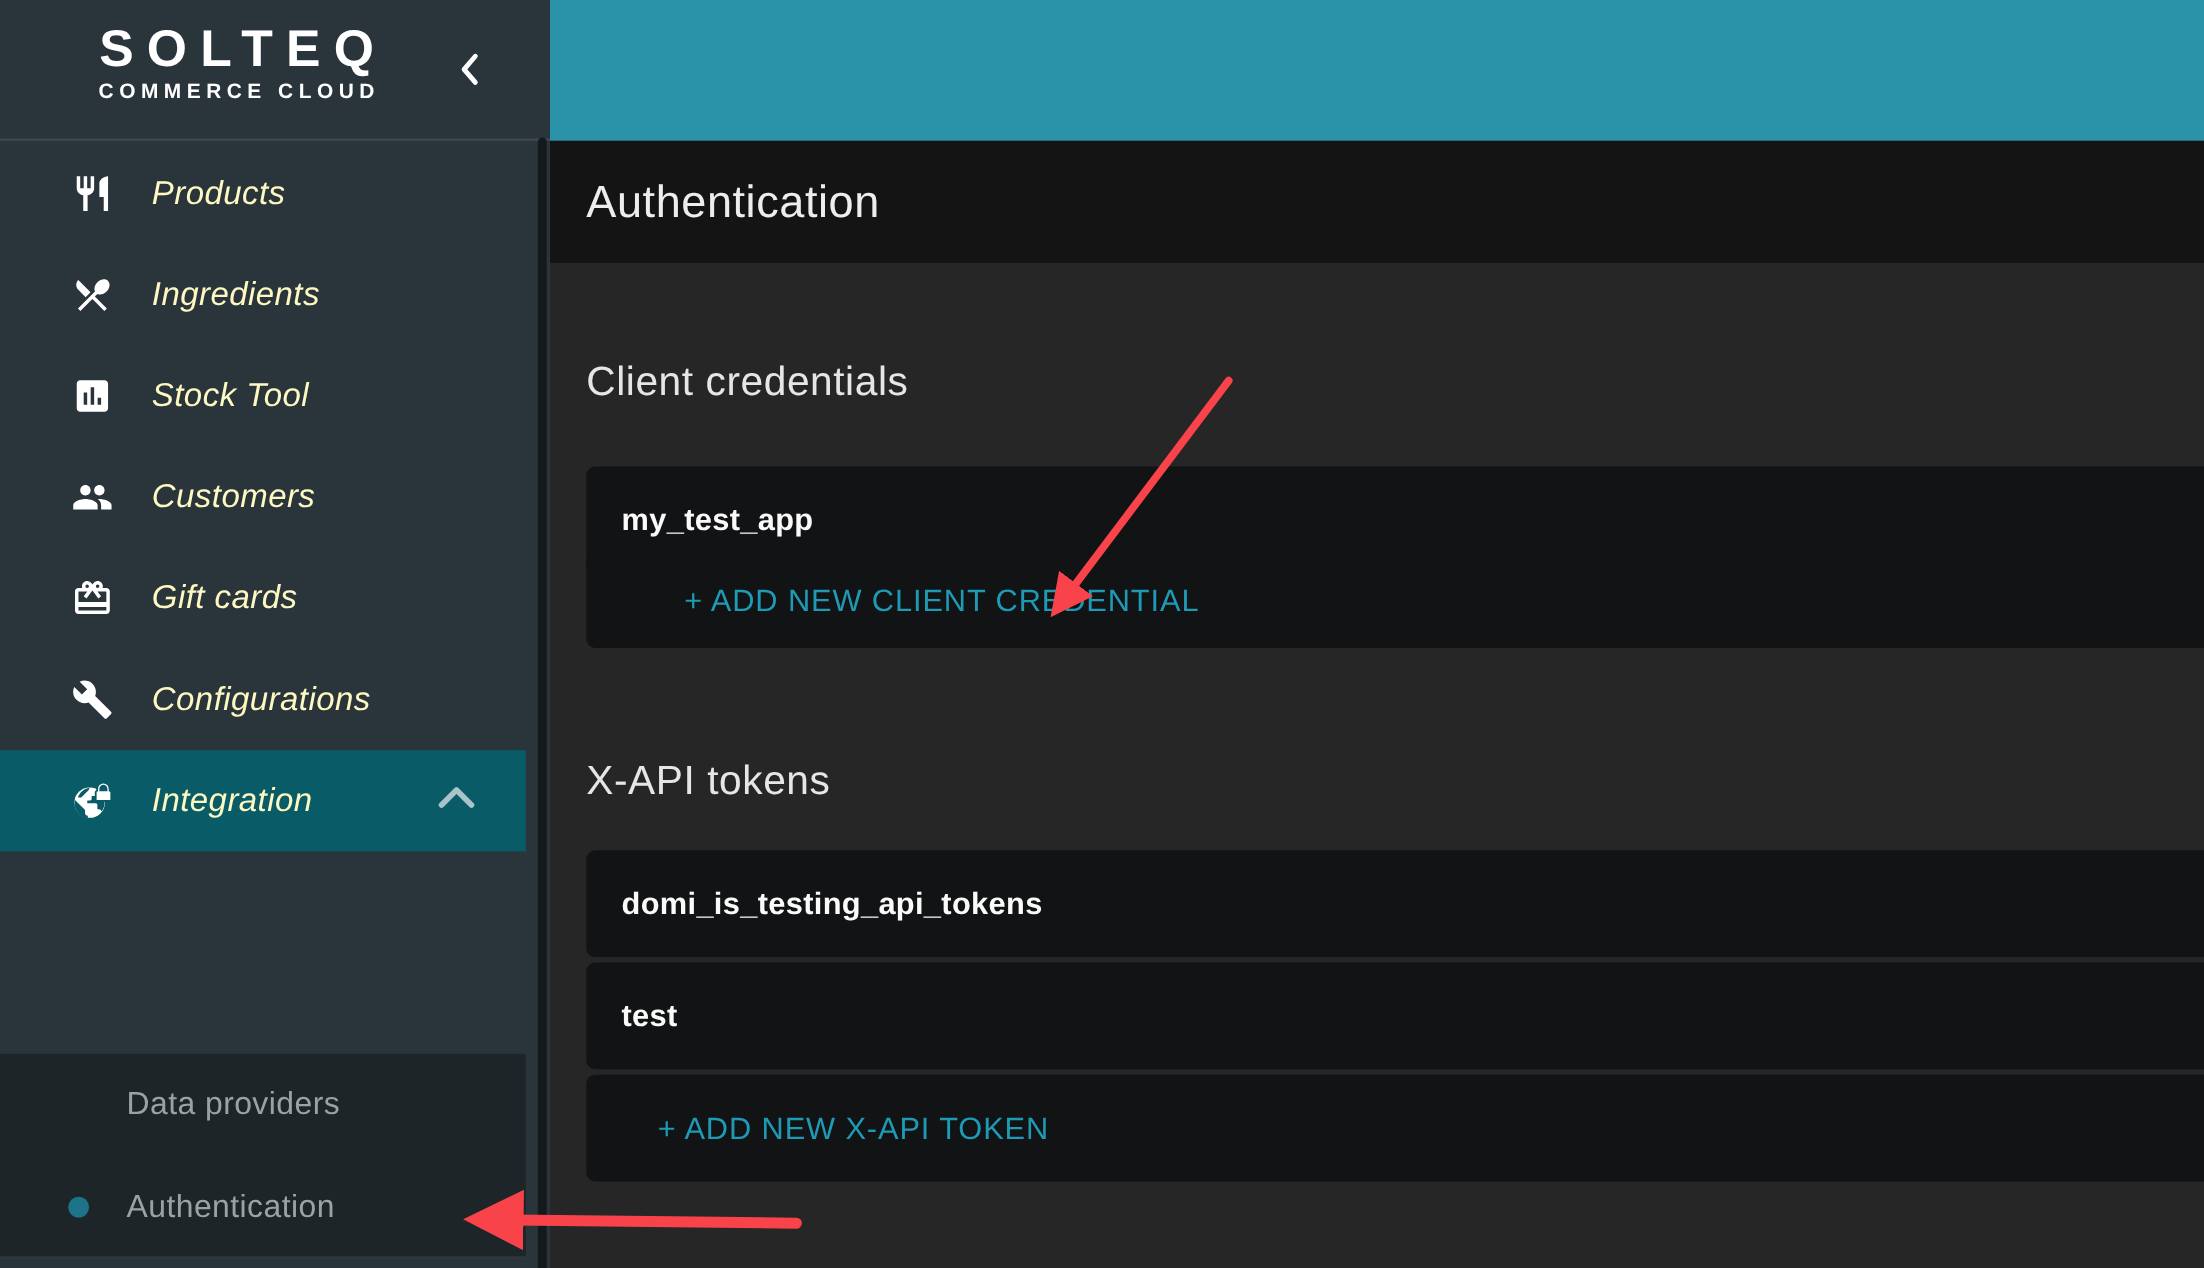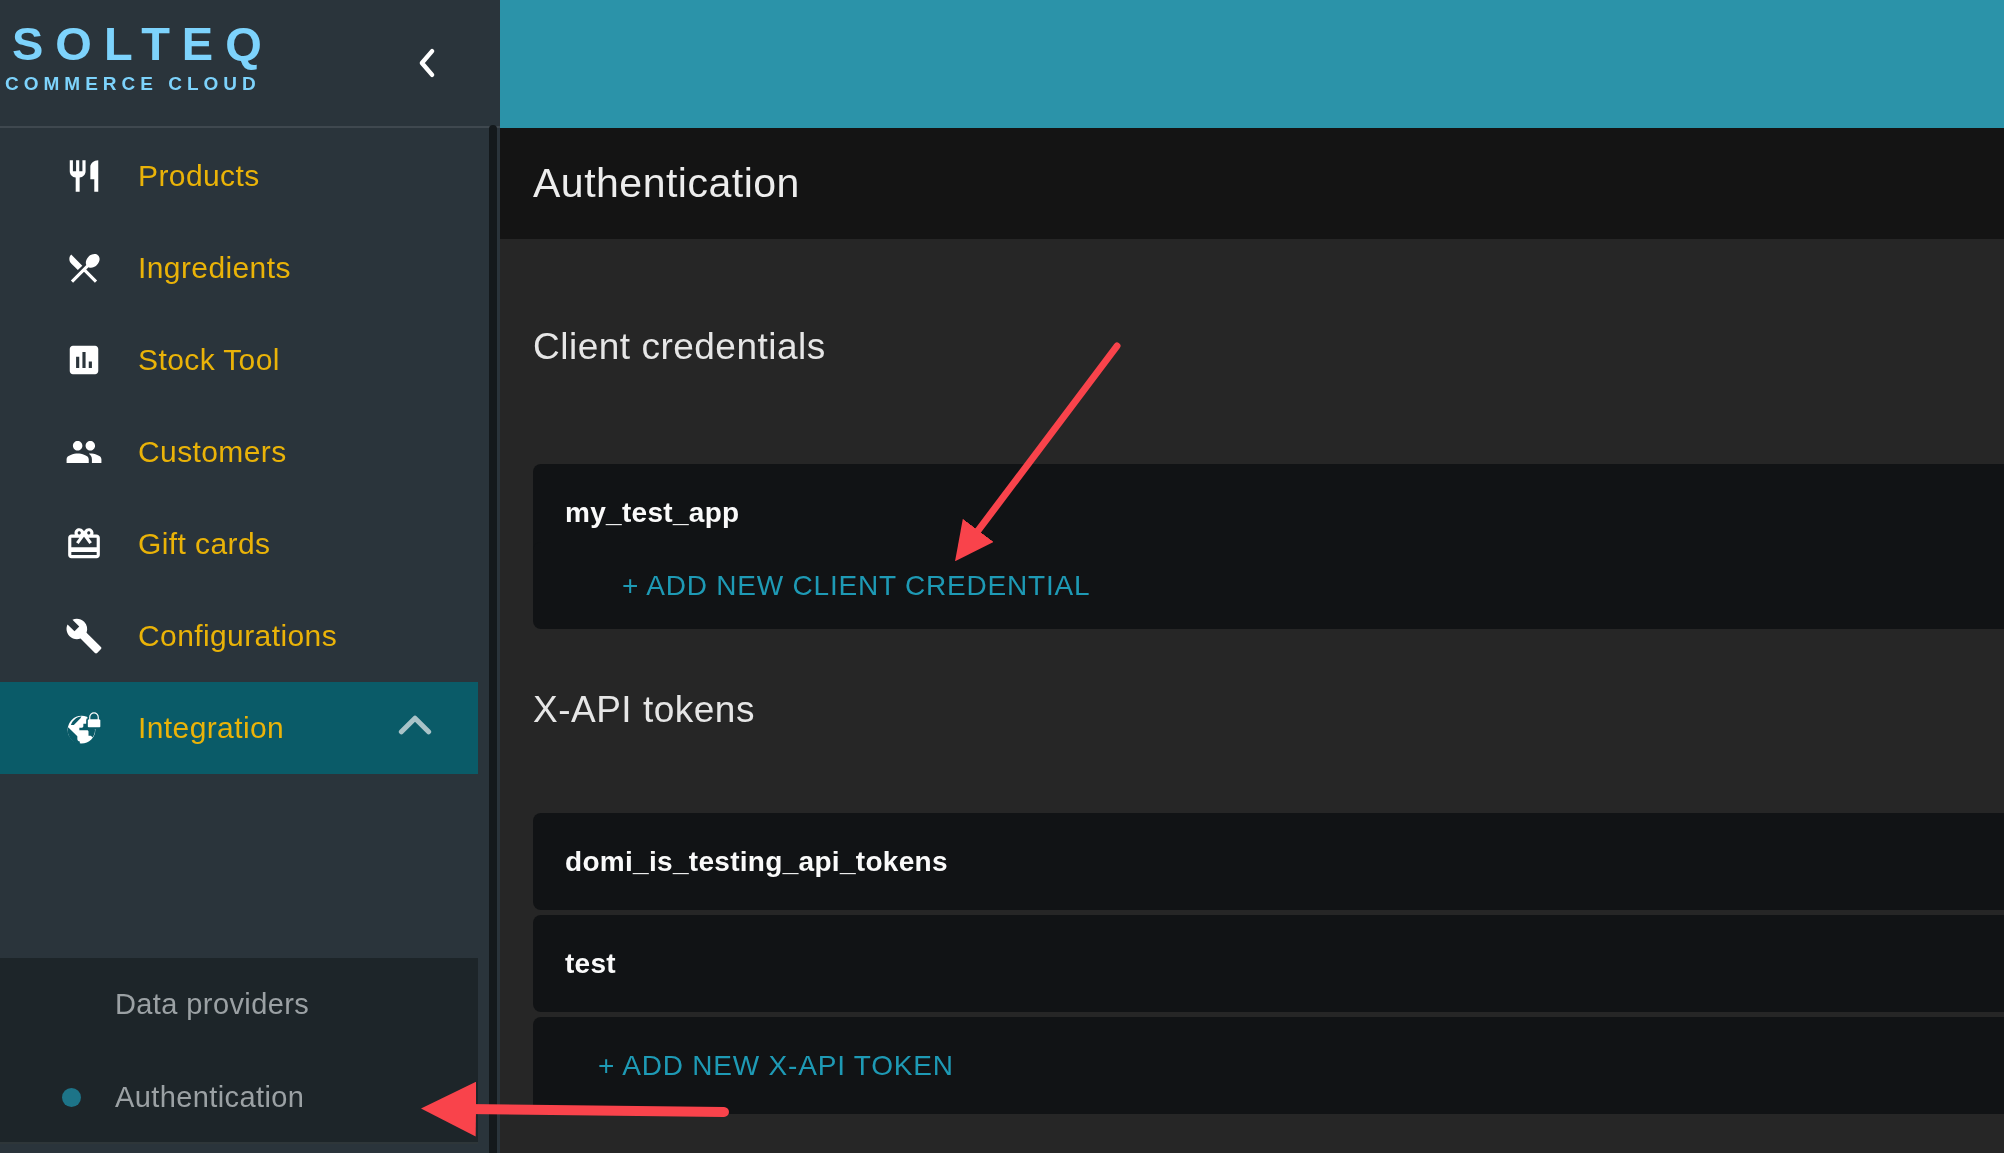--- a/index.html
+++ b/index.html
@@ -15,38 +15,38 @@
   
   .sidebar{
     position:absolute;left:0;top:0;width:500px;height:1153px;
     background:#2a343b;
   }
   .logo-header{
     position:relative;height:128px;
     border-bottom:2px solid rgba(255,255,255,0.10);
   }
   .brand{
-    position:absolute;left:0;top:18px;width:430px;color:#7dd3fc;
+    position:absolute;left:0;top:18px;width:430px;text-align:center;color:#ffffff;
   }
   .brand-name{
     font-size:47px;font-weight:600;letter-spacing:12px;line-height:1.1;
     padding-left:12px; 
   }
   .brand-sub{
     font-size:19px;font-weight:700;letter-spacing:5px;margin-top:3px;padding-left:5px;
   }
   .collapse-btn{
     position:absolute;right:58px;top:46px;width:30px;height:36px;cursor:pointer;
     display:flex;align-items:center;justify-content:center;background:none;border:none;padding:0;
   }
 
   .nav{position:absolute;top:130px;left:0;width:500px;}
   .nav-item{
     position:relative;height:92px;display:flex;align-items:center;
-    padding-left:64px;cursor:pointer;color:#eab308;
+    padding-left:64px;cursor:pointer;color:#fef9c3;font-style:italic;
   }
   .nav-item .icon{
     width:40px;height:40px;flex:0 0 40px;display:flex;align-items:center;justify-content:center;
   }
   .nav-item .label{
     margin-left:34px;font-size:30px;font-weight:400;letter-spacing:0.4px;
     white-space:nowrap;
   }
   .nav-item.selected{
     width:478px;background:#0a5b68;
@@ -85,21 +85,21 @@
 
   .section-heading{
     position:absolute;left:33px;color:#e6e6e6;font-size:37px;font-weight:500;letter-spacing:0.5px;
   }
   .h-client{top:326px;}
   .h-xapi{top:689px;}
 
   .row-card{
     position:absolute;left:33px;width:1471px;height:97px;
     background:#111315;border-radius:8px 0 0 8px;
-    display:flex;align-items:center;margin-top:40px;
+    display:flex;align-items:center;
   }
   .row-card .row-label{
     margin-left:32px;font-size:28px;font-weight:600;color:#fafafa;letter-spacing:0.3px;
   }
   .row-card.action{cursor:pointer;}
   .row-card .action-label{
     margin-left:65px;font-size:28px;font-weight:500;color:#1e9ab5;letter-spacing:0.8px;
     white-space:nowrap;
   }
   .r-cc-1{top:424px;}

